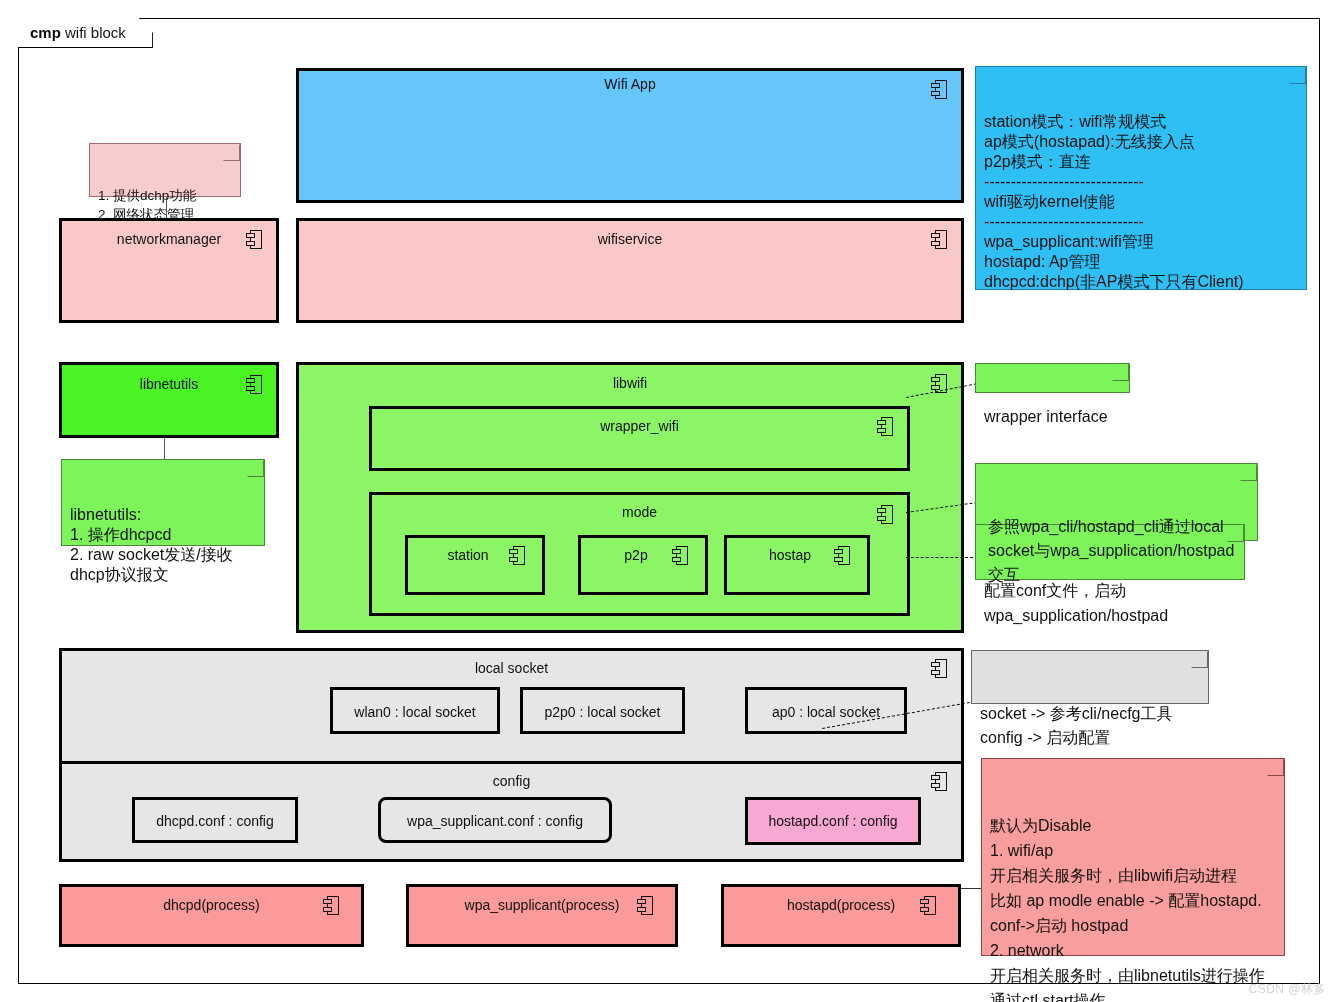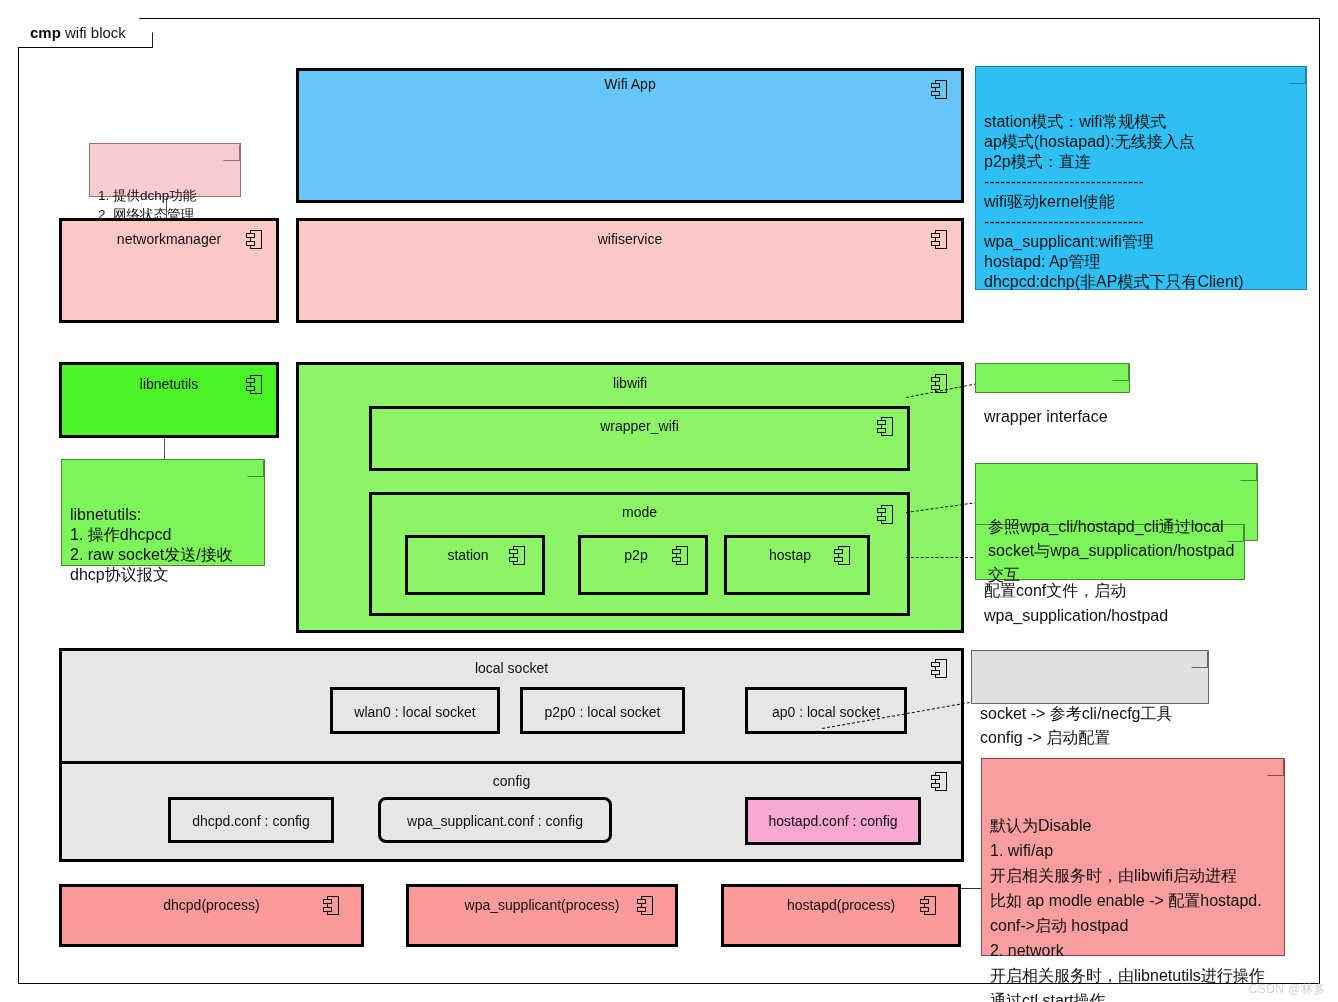--- a/index.html
+++ b/index.html
@@ -190,21 +190,21 @@
   <div class="cmp" style="left:59px;top:362px;width:220px;height:76px;background:#4af424;">
     <div class="cmp-title" style="top:10px;">libnetutils</div>
     <div class="cmp-icon" style="right:14px;top:10px;">
       <div class="body"></div>
         <div class="tab t1" style="background:#4af424;"></div>
         <div class="tab t2" style="background:#4af424;"></div>
     </div>
   </div>
   <div class="conn-solid" style="left:164px;top:438px;height:21px;"></div>
 
-  <div class="note" style="left:61px;top:459px;width:204px;height:107px;background:#7df45a;border-color:#4a8a36;">
+  <div class="note" style="left:61px;top:459px;width:204px;height:87px;background:#7df45a;border-color:#4a8a36;">
     <div class="fold" style="background:#7df45a;border-color:#4a8a36;"></div>
     <div class="note-body">libnetutils:
 1. 操作dhcpcd
 2. raw socket发送/接收
 dhcp协议报文</div>
   </div>
 
   <div class="cmp" style="left:296px;top:362px;width:668px;height:271px;background:#8cf566;">
     <div class="cmp-title" style="top:9px;">libwifi</div>
     <div class="cmp-icon" style="right:14px;top:9px;">
@@ -309,21 +309,21 @@
   </div>
 
   <div class="cmp" style="left:59px;top:761px;width:905px;height:101px;background:#e6e6e6;">
     <div class="cmp-title" style="top:8px;">config</div>
     <div class="cmp-icon" style="right:14px;top:8px;">
       <div class="body"></div>
         <div class="tab t1" style="background:#e6e6e6;"></div>
         <div class="tab t2" style="background:#e6e6e6;"></div>
     </div>
 
-    <div class="cmp" style="left:70px;top:33px;width:166px;height:46px;background:#e6e6e6;margin-left:36px;">
+    <div class="cmp" style="left:70px;top:33px;width:166px;height:46px;background:#e6e6e6;">
       <div class="cmp-title" style="top:12px;">dhcpd.conf : config</div>
     </div>
     <div class="cmp" style="left:316px;top:33px;width:234px;height:46px;background:#e6e6e6;border-radius:8px;">
       <div class="cmp-title" style="top:12px;">wpa_supplicant.conf : config</div>
     </div>
     <div class="cmp" style="left:669px;top:33px;width:176px;height:48px;background:#f9a8d4;margin-left:14px;">
       <div class="cmp-title" style="top:12px;">hostapd.conf : config</div>
     </div>
   </div>
 

